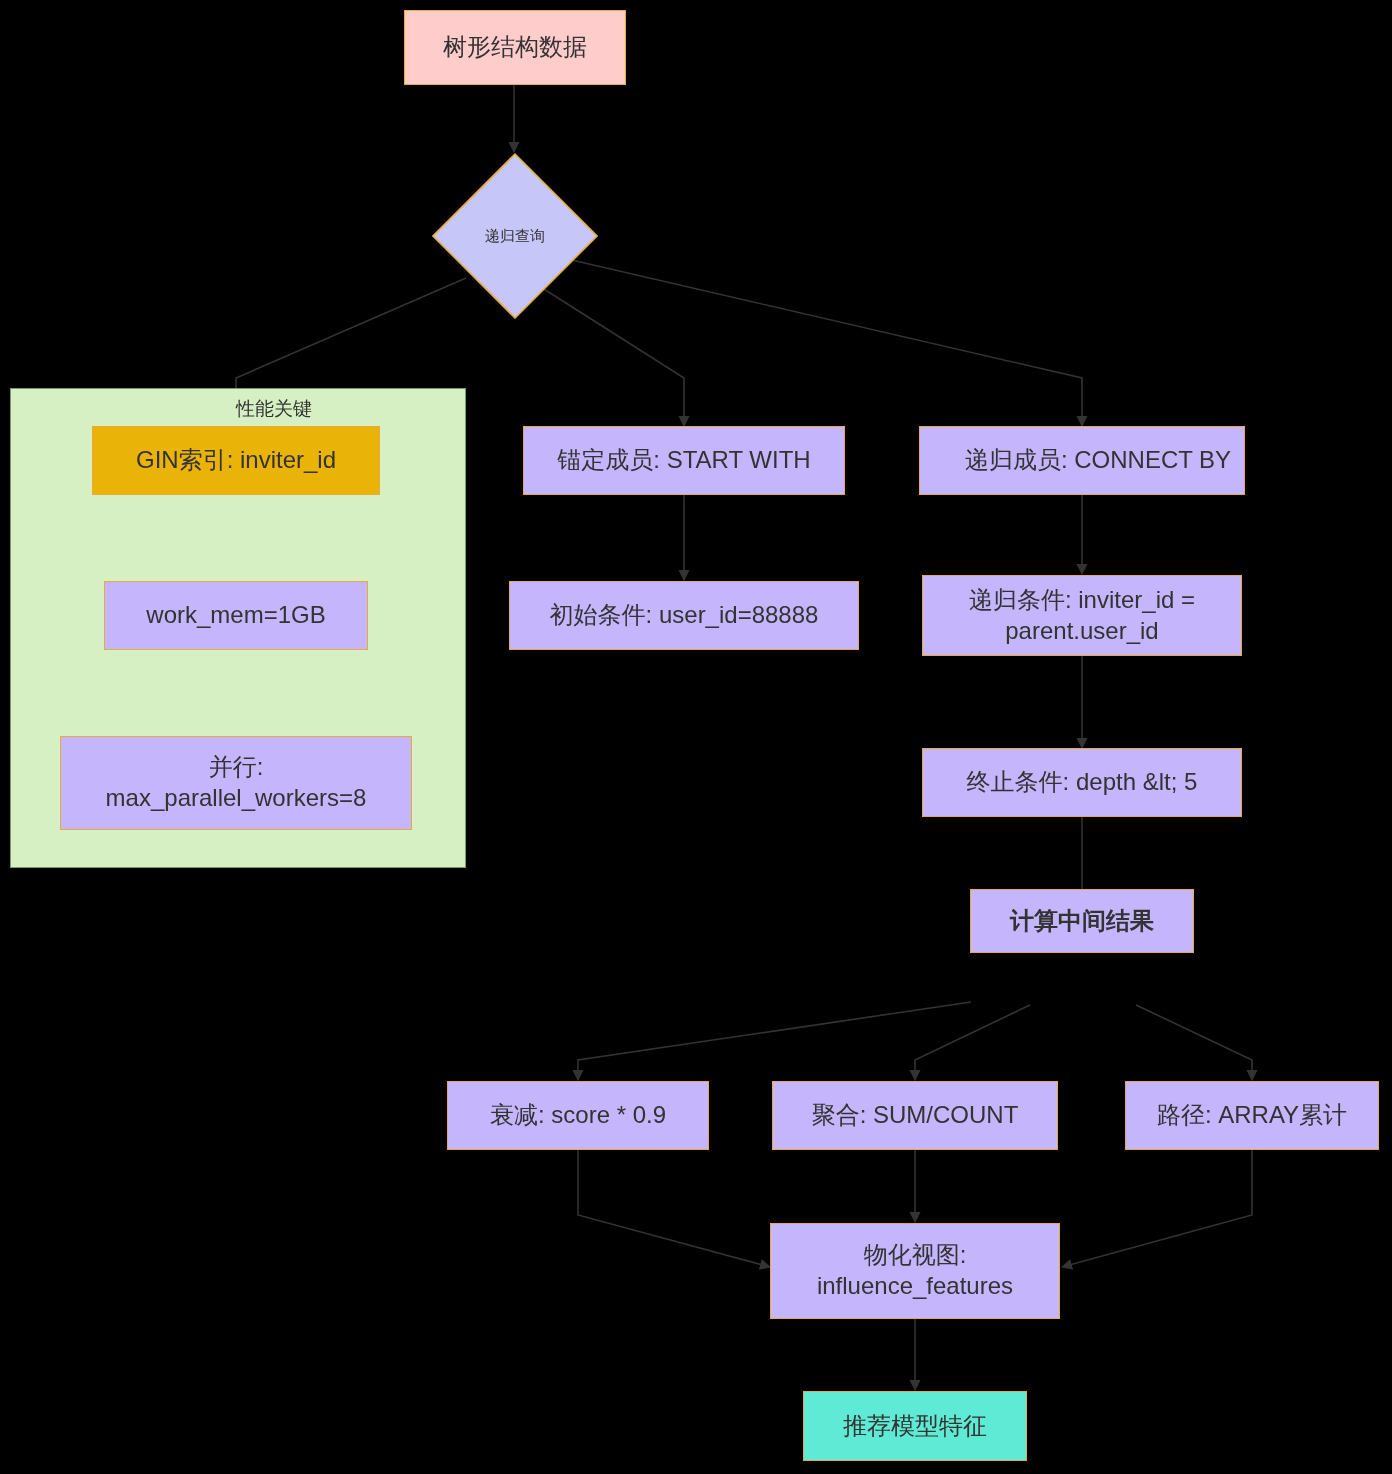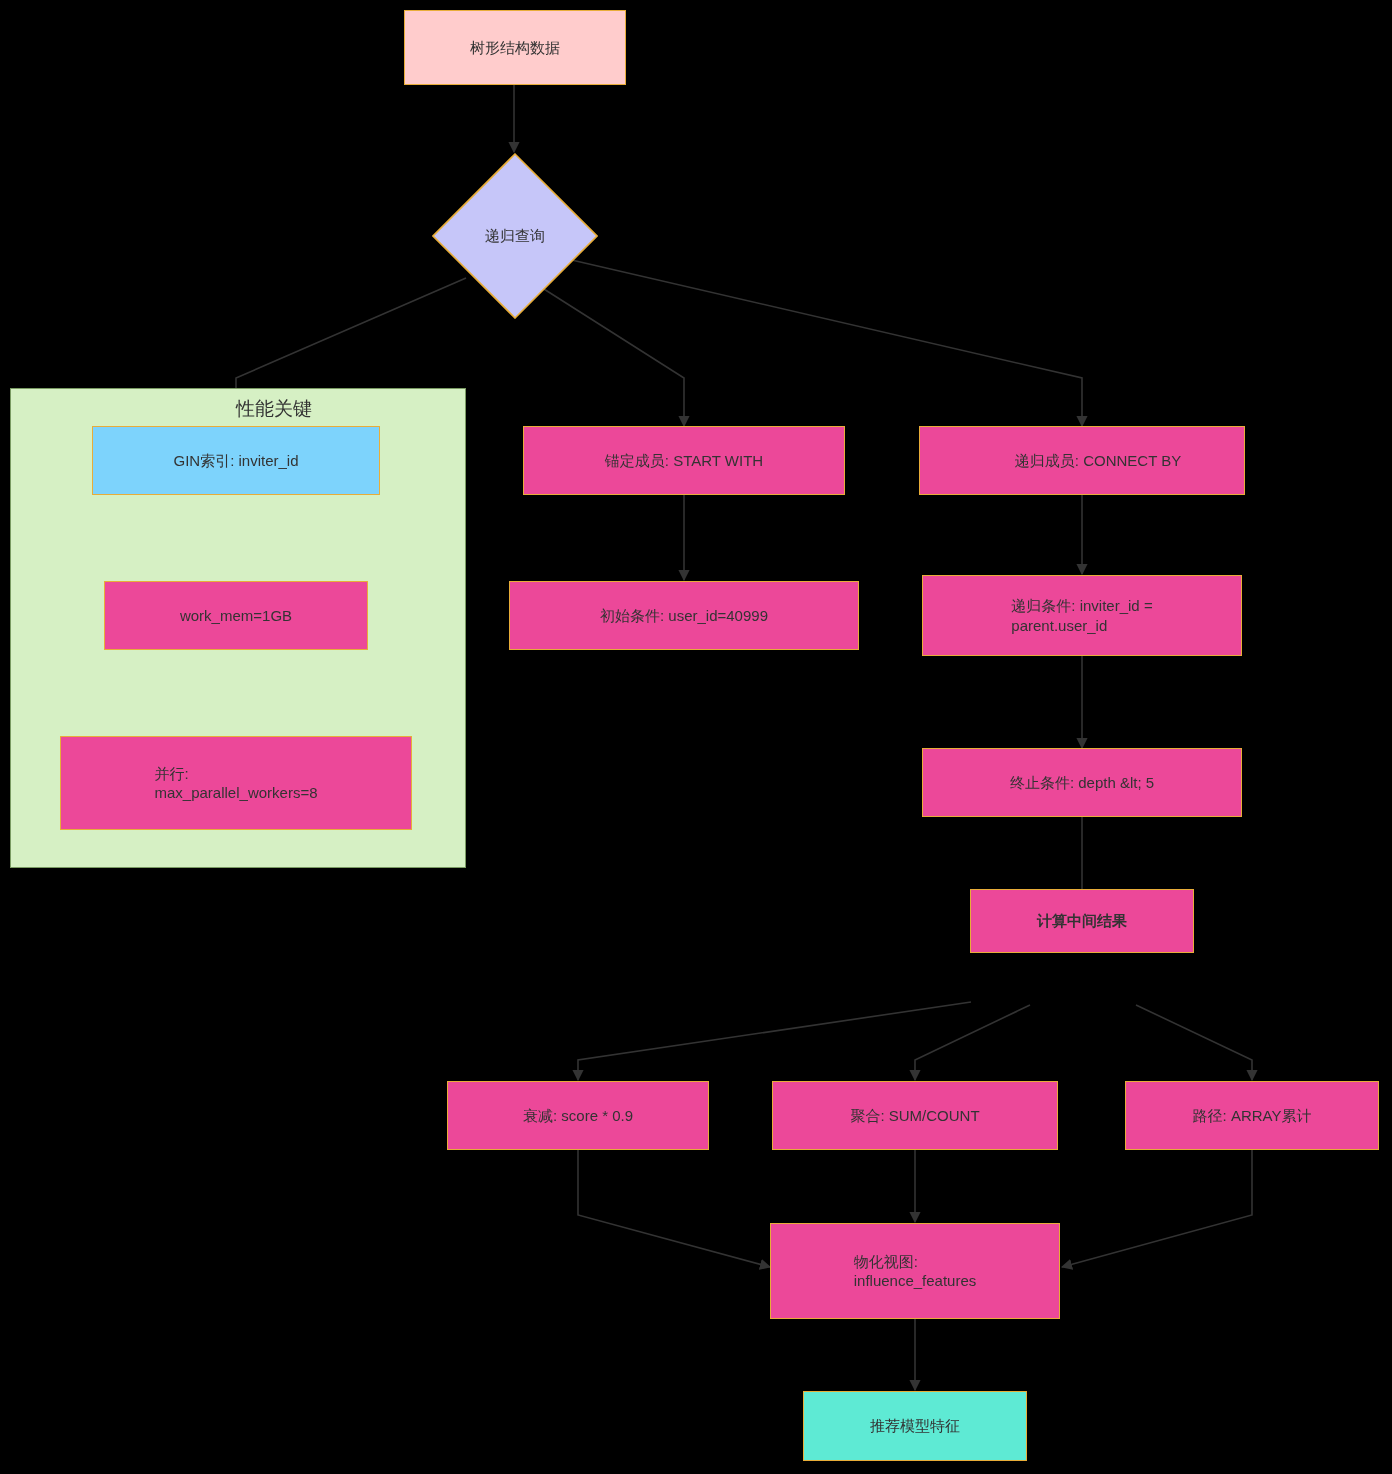--- a/index.html
+++ b/index.html
@@ -23,30 +23,30 @@
     width: 1392px;
     height: 1474px;
     pointer-events: none;
   }
   .node {
     position: absolute;
     box-sizing: border-box;
     display: flex;
     align-items: center;
     justify-content: center;
-    text-align: left;
+    text-align: center;
     color: #333333;
-    font-size: 15px;
+    font-size: 24px;
     line-height: 1.28;
     white-space: pre-line;
     border: 1.3px solid #e8ad39;
   }
-  .node.rect      { background: #ec4899; }
+  .node.rect      { background: #c4b5fd; }
   .node.pink      { background: #ffcccc; }
-  .node.yellow    { background: #7dd3fc; }
+  .node.yellow    { background: #eab308; }
   .node.greenend  { background: #5eead4; }
 
   .subgraph {
     position: absolute;
     box-sizing: border-box;
     background: #d6f0c4;
     border: 1.3px solid #7a9b63;
   }
   .subgraph-label {
     position: absolute;
@@ -140,21 +140,21 @@
 
   <div class="node yellow" style="left:92px; top:426px; width:288px; height:69px;">GIN索引: inviter_id</div>
 
   <div class="node rect" style="left:104px; top:581px; width:264px; height:69px;">work_mem=1GB</div>
 
   <div class="node rect" style="left:60px; top:736px; width:352px; height:94px;">并行:
 max_parallel_workers=8</div>
 
   <div class="node rect" style="left:523px; top:426px; width:322px; height:69px;">锚定成员: START WITH</div>
 
-  <div class="node rect" style="left:509px; top:581px; width:350px; height:69px;">初始条件: user_id=40999</div>
+  <div class="node rect" style="left:509px; top:581px; width:350px; height:69px;">初始条件: user_id=88888</div>
 
   <div class="node rect" style="left:919px; top:426px; width:326px; height:69px;padding-left:32px;">递归成员: CONNECT BY</div>
 
   <div class="node rect" style="left:922px; top:575px; width:320px; height:81px;">递归条件: inviter_id =
 parent.user_id</div>
 
   <div class="node rect" style="left:922px; top:748px; width:320px; height:69px;">终止条件: depth &amp;lt; 5</div>
 
   <div class="node rect" style="left:970px; top:889px; width:224px; height:64px;font-weight:bold;">计算中间结果</div>
 

